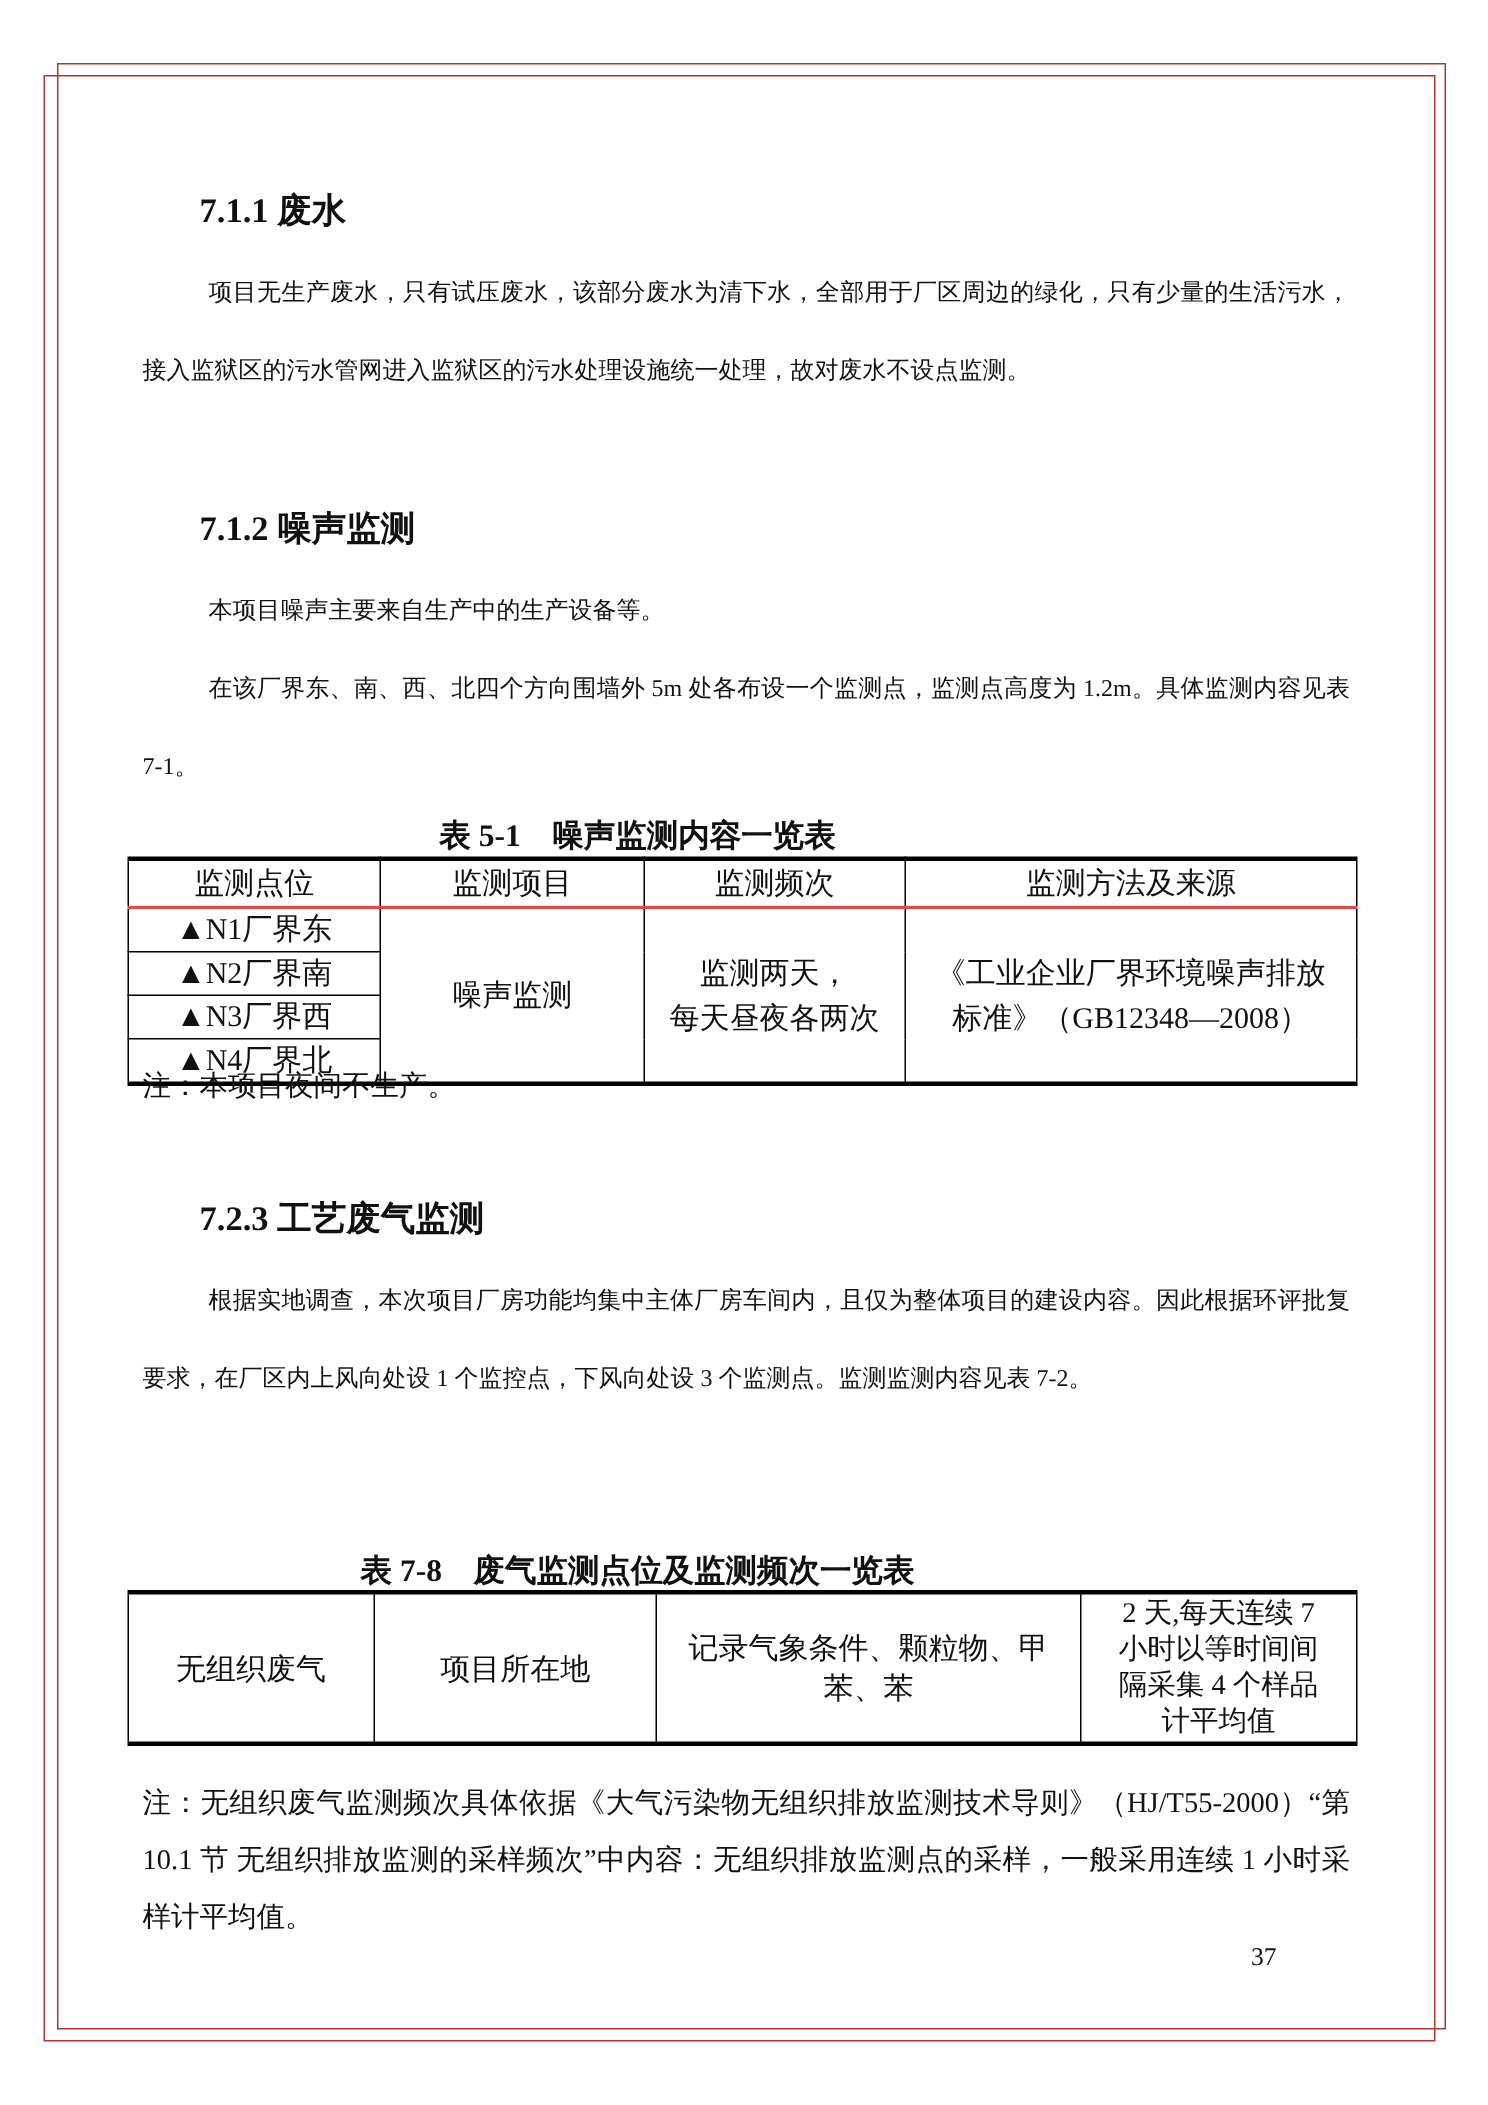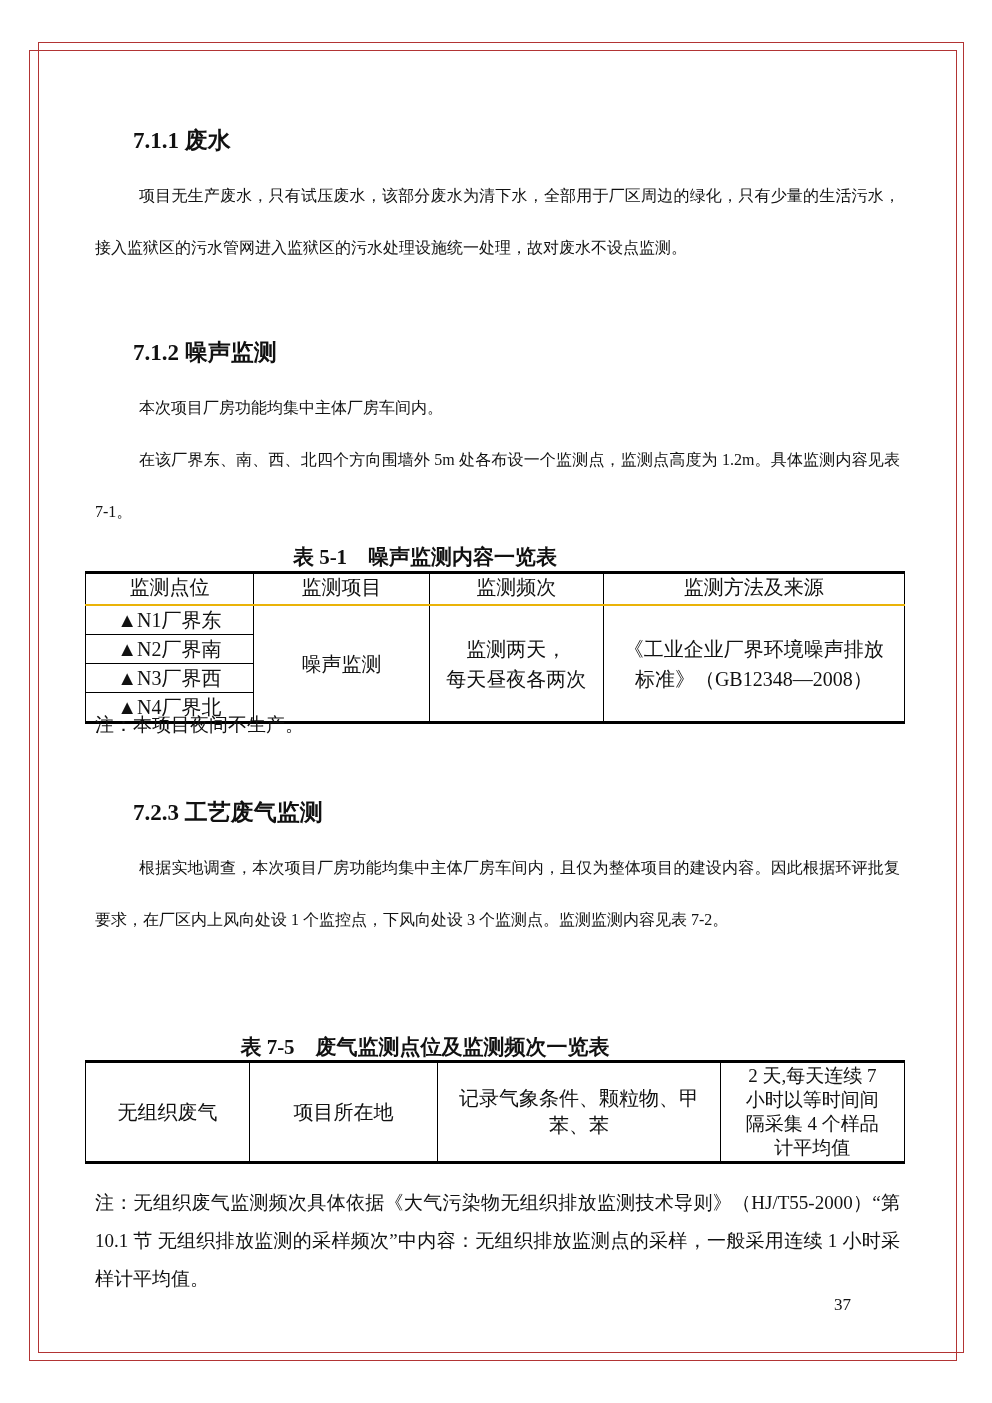--- a/index.html
+++ b/index.html
@@ -26,21 +26,21 @@
   .body-par { font-size:16px; line-height:52px; text-align:justify;
               padding:0 5px 0 10px; }
   .indent { text-indent:44px; }
 
   .table-title { font-size:21px; font-weight:bold; width:680px; text-align:center; }
 
   table { width:100%; border-collapse:collapse; table-layout:fixed;
           border:1px solid #000; border-top:3px solid #000; border-bottom:3px solid #000; }
   th, td { border:1px solid #000; text-align:center; vertical-align:middle;
            font-size:20px; font-weight:normal; padding:1px 4px; }
-  .t1 th { height:28px; line-height:28px; border-bottom:2px solid #eab308;font-family:Liberation Mono, monospace; }
+  .t1 th { height:28px; line-height:28px; border-bottom:2px solid #ef4444; }
   .t1 td { height:26px; line-height:26px; }
   .t1 td.multiline { white-space:pre-line; line-height:30px; }
   .t2 th { height:28px; line-height:28px; }
   .t2 td { height:96px; }
   .t2 td.multiline { white-space:pre-line; line-height:24px; font-size:19px; }
 
   .note { font-size:19px; line-height:26px; padding:0 5px 0 10px; }
   .note-multi { font-size:19px; line-height:38px; text-align:justify; padding:0 5px 0 10px; }
 
   .page-number { position:absolute; left:85px; top:1295px; width:766px;
@@ -55,21 +55,21 @@
   <div class="border-b"></div>
 
   <div class="content">
 
     <h2 class="heading" style="top:126px;">7.1.1 废水</h2>
 
     <p class="body-par indent" style="top:170px;">项目无生产废水，只有试压废水，该部分废水为清下水，全部用于厂区周边的绿化，只有少量的生活污水，接入监狱区的污水管网进入监狱区的污水处理设施统一处理，故对废水不设点监测。</p>
 
     <h2 class="heading" style="top:338px;">7.1.2 噪声监测</h2>
 
-    <p class="body-par indent" style="top:382px;">本次项目厂房功能均集中主体厂房车间内。</p>
+    <p class="body-par indent" style="top:382px;">本项目噪声主要来自生产中的生产设备等。</p>
 
     <p class="body-par indent" style="top:434px;">在该厂界东、南、西、北四个方向围墙外 5m 处各布设一个监测点，监测点高度为 1.2m。具体监测内容见表 7-1。</p>
 
     <div class="table-title" style="top:543px;">表 5-1　噪声监测内容一览表</div>
 
     <table class="t1" style="top:571px;">
       <colgroup>
         <col style="width:20.5%">
           <col style="width:21.5%">
         <col style="width:21.2%">
@@ -101,21 +101,21 @@
         </tr>
       </tbody>
     </table>
 
     <p class="note" style="top:712px;">注：本项目夜间不生产。</p>
 
     <h2 class="heading" style="top:798px;">7.2.3 工艺废气监测</h2>
 
     <p class="body-par indent" style="top:842px;">根据实地调查，本次项目厂房功能均集中主体厂房车间内，且仅为整体项目的建设内容。因此根据环评批复要求，在厂区内上风向处设 1 个监控点，下风向处设 3 个监测点。监测监测内容见表 7-2。</p>
 
-    <div class="table-title" style="top:1033px;">表 7-5　废气监测点位及监测频次一览表</div>
+    <div class="table-title" style="top:1033px;">表 7-8　废气监测点位及监测频次一览表</div>
 
     <table class="t2" style="top:1060px;">
       <colgroup>
         <col style="width:20%">
           <col style="width:23%">
         <col style="width:34.5%">
           <col style="width:22.5%">
       </colgroup>
       <tbody>
         <tr>

